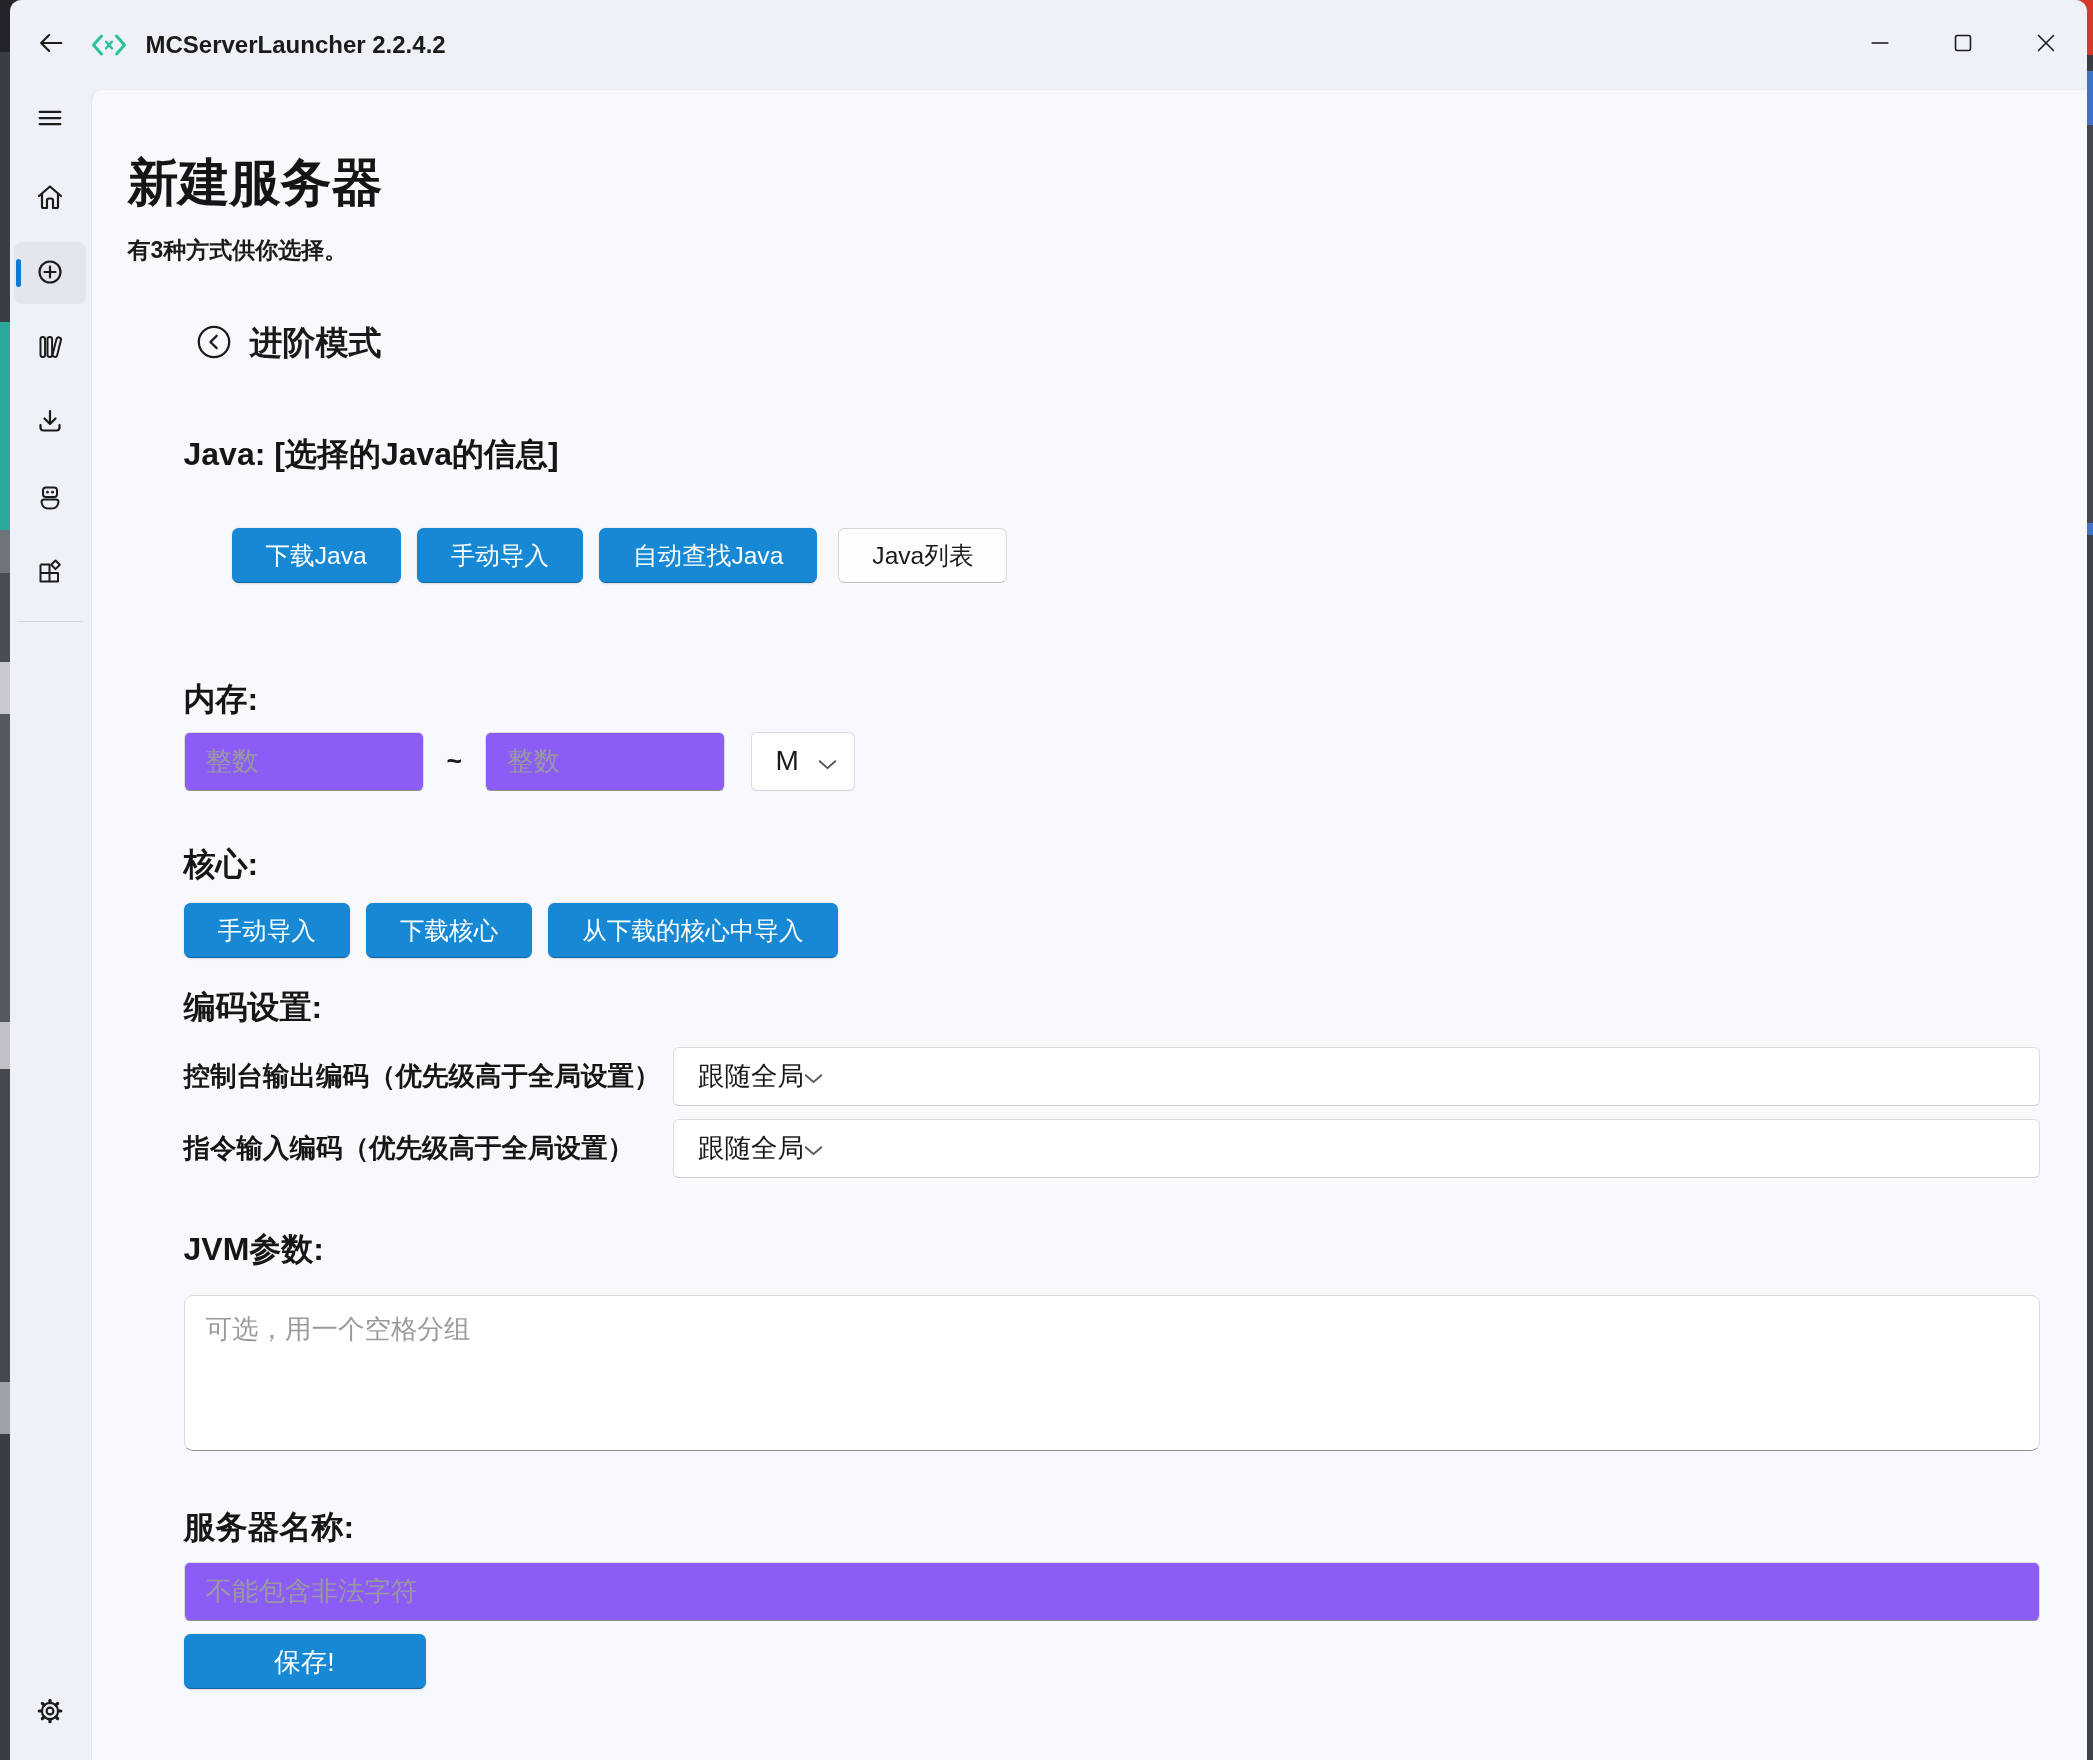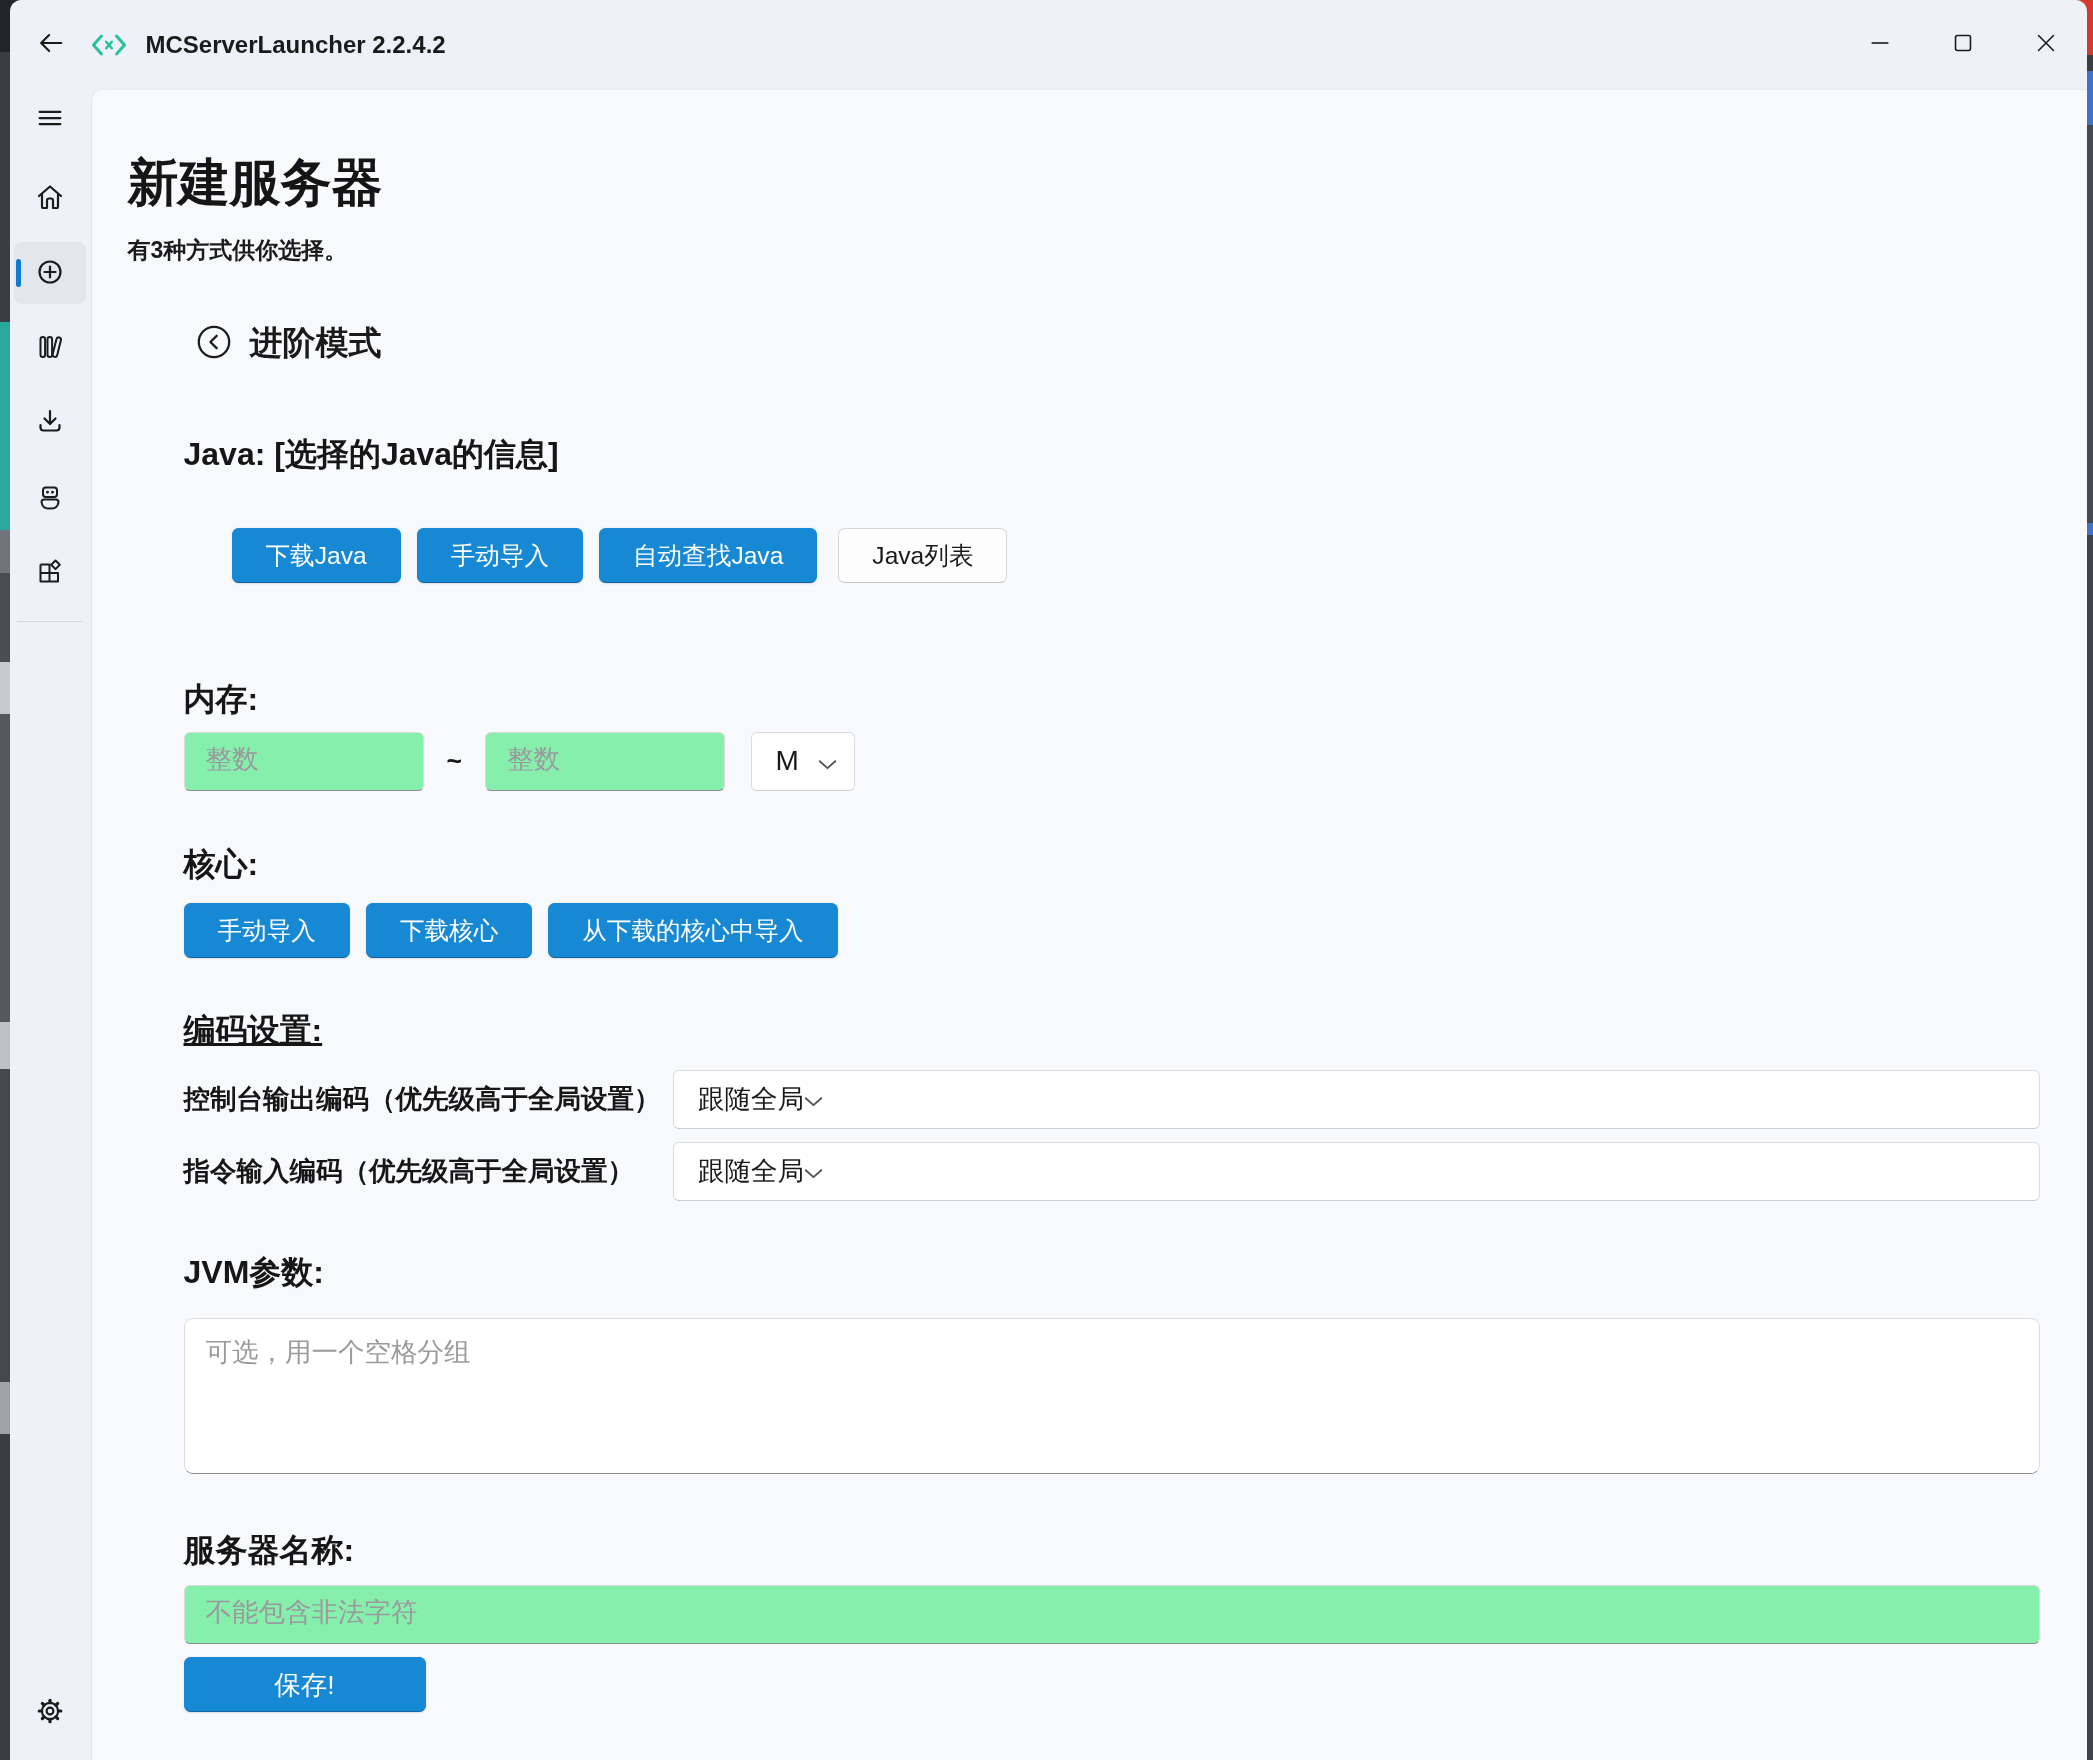--- a/index.html
+++ b/index.html
@@ -90,21 +90,21 @@
     display:flex; align-items:center; gap:17px;
     font-size:33px; font-weight:700; color:#1a1a1a;
   }
   .circle-back { border:none; background:transparent; cursor:pointer; display:flex; align-items:center; }
 
   .sections { margin-left:56px; }
   .section-label { font-size:32px; font-weight:700; height:44px; color:#161616; }
   .lbl-java { margin-top:65px; }
   .lbl-mem  { margin-top:95px; }
   .lbl-core { margin-top:52px; }
-  .lbl-enc  { margin-top:51px;text-decoration:underline; }
+  .lbl-enc  { margin-top:28px; }
   .lbl-jvm  { margin-top:50px; }
   .lbl-name { margin-top:52px; }
 
   .btn-row { display:flex; align-items:center; }
   .row-java { margin-top:51px;margin-left:48px; }
   .row-core { margin-top:16px; }
   .btn {
     height:55px; border-radius:6.6px; font-size:24.6px; padding:0 33px;
     display:flex; align-items:center; justify-content:center;
     cursor:pointer; white-space:nowrap;
@@ -117,24 +117,24 @@
     box-shadow:0 0.9px 1.9px rgba(0,0,0,.12);
   }
   .btn.secondary {
     background:#fdfdfd; color:#191919;
     border:0.9px solid #d7d7d7; border-bottom:1.9px solid #c3c3c3;
     margin-left:21px;
   }
 
   .mem-row { margin-top:9.5px; display:flex; align-items:center; }
   .text-input {
-    width:240px; height:59px; background:#86efac; color:#191919;
+    width:240px; height:59px; background:#8b5cf6; color:#191919;
     border:0.9px solid #dcdcdc; border-bottom:1.9px solid #8f8f93; border-radius:5.7px;
     font-size:26.5px; padding:0 21px;
-    font-family:Liberation Mono, monospace;
+    font-family:Liberation Serif, serif;
   }
   .text-input::placeholder, .jvm-area::placeholder { color:#9a9a9e; }
   .tilde { margin:0 23px; font-size:26.5px; font-weight:700; }
   .unit-box {
     margin-left:26.5px; width:104px; height:59px; background:#ffffff;
     border:0.9px solid #dcdcdc; border-bottom:1.9px solid #cfcfd3; border-radius:5.7px;
     display:flex; align-items:center; justify-content:space-between;
     padding:0 17px 0 23px; font-size:28px; cursor:pointer;
   }
 

